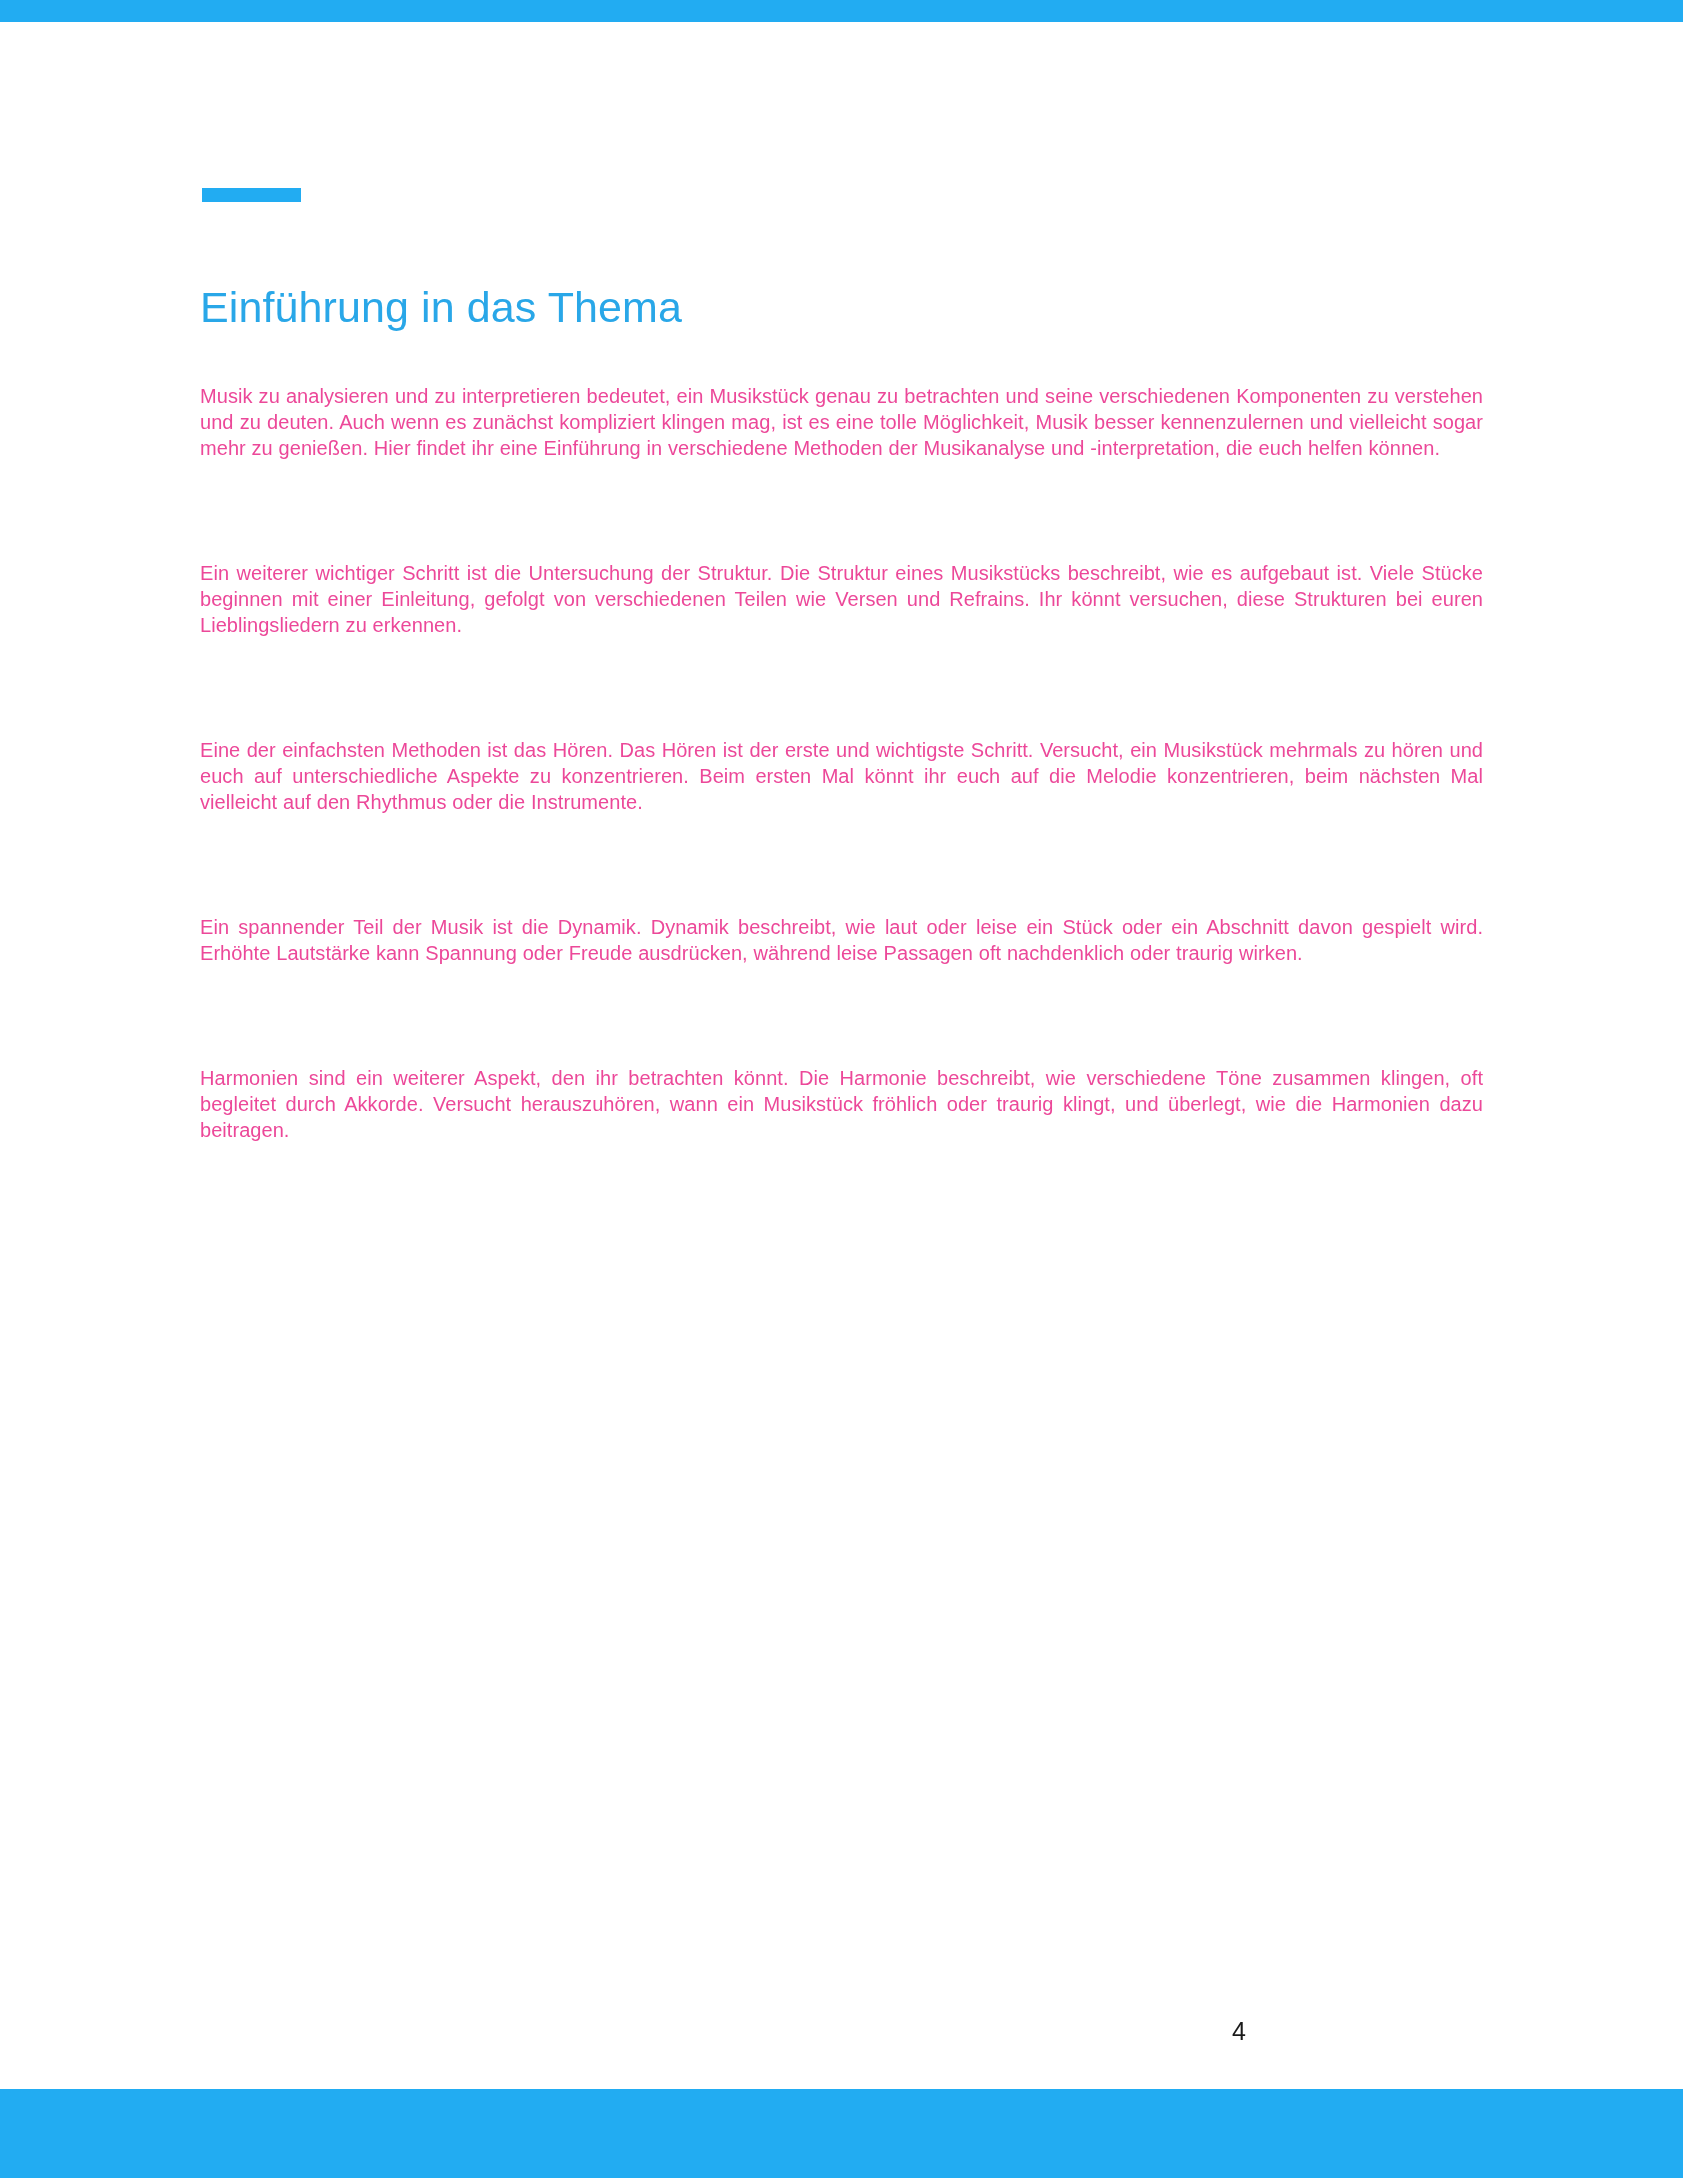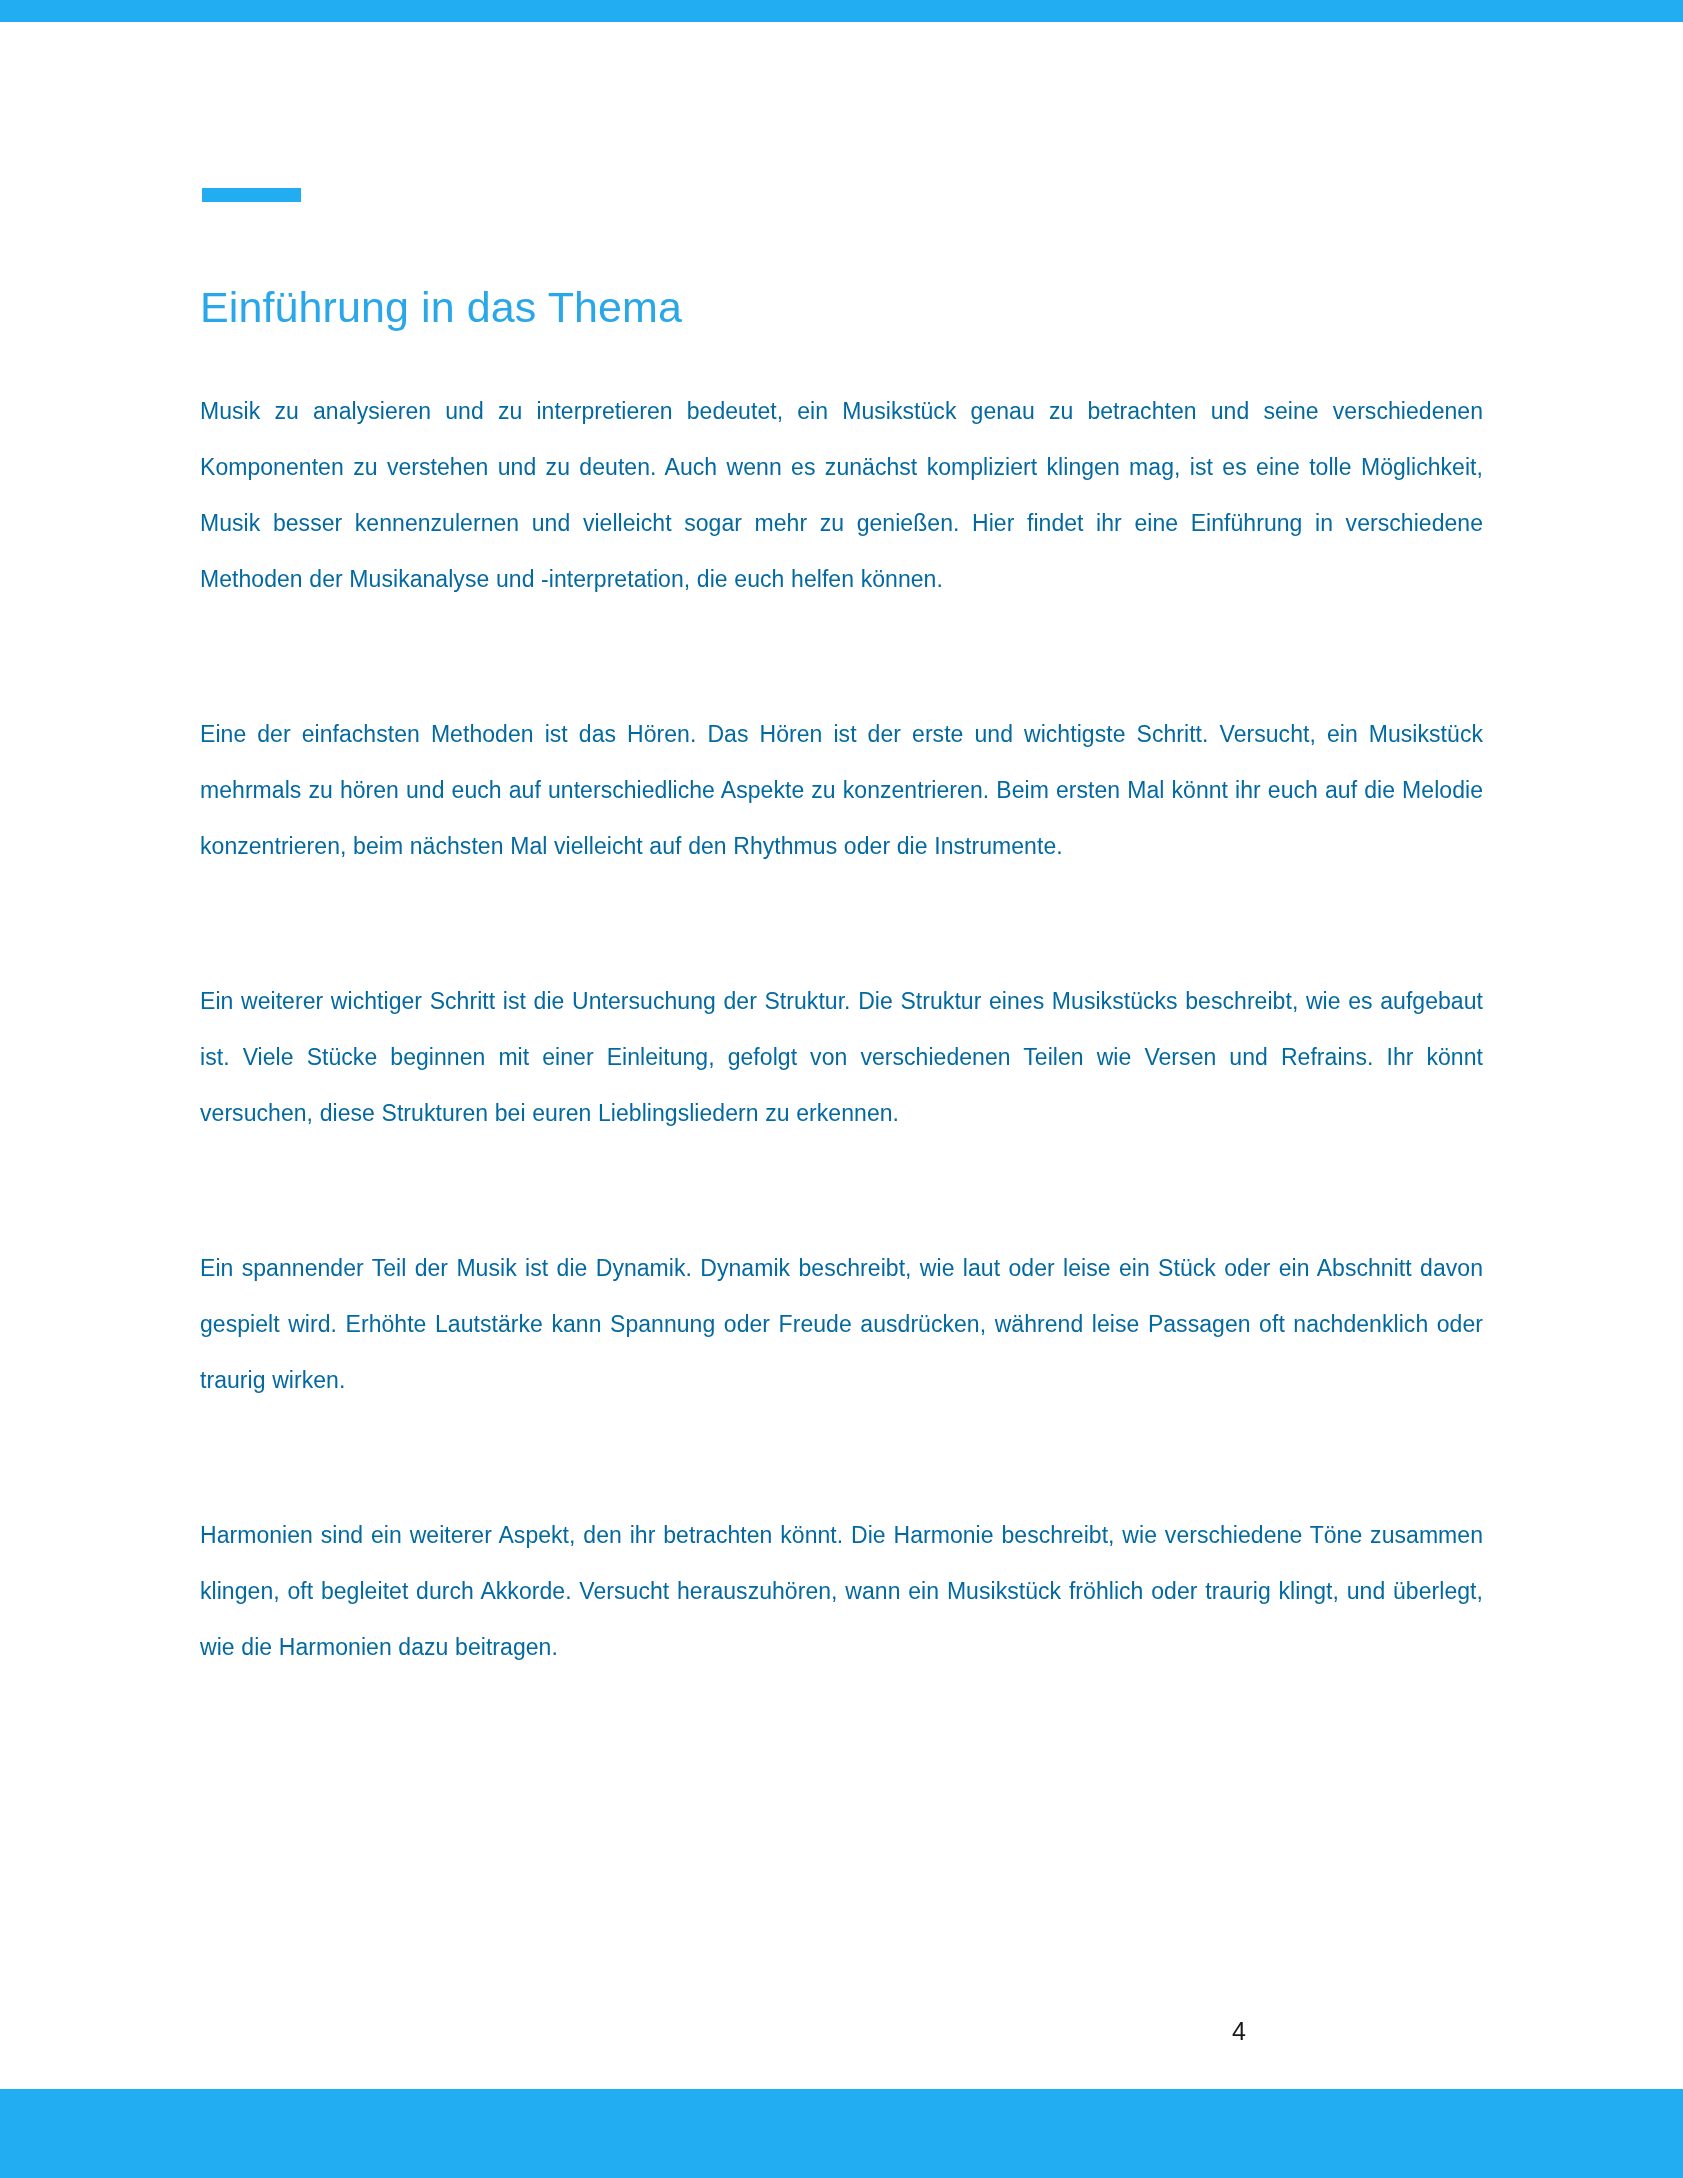--- a/index.html
+++ b/index.html
@@ -63,23 +63,23 @@
     color: #29a7e8;
     font-size: 43px;
     font-weight: 400;
     line-height: 1.15;
     letter-spacing: 0.1px;
     margin: 0 0 51px 0;
     white-space: nowrap;
   }
 
   .body-par {
-    color: #0369a1;
-    font-size: 23px;
-    line-height: 56px;
+    color: #ec4899;
+    font-size: 20px;
+    line-height: 26px;
     text-align: justify;
     text-justify: inter-word;
     margin: 0 0 99px 0;
     letter-spacing: 0.05px;
     word-spacing: 0.2px;
   }
   .body-par:last-child {
     margin-bottom: 0;
   }
 
@@ -101,23 +101,23 @@
   <div class="bar-top"></div>
 
   <div class="accent-rule"></div>
 
   <div class="content">
 
     <h1 class="page-title">Einführung in das Thema</h1>
 
     <p class="body-par">Musik zu analysieren und zu interpretieren bedeutet, ein Musikstück genau zu betrachten und seine verschiedenen Komponenten zu verstehen und zu deuten. Auch wenn es zunächst kompliziert klingen mag, ist es eine tolle Möglichkeit, Musik besser kennenzulernen und vielleicht sogar mehr zu genießen. Hier findet ihr eine Einführung in verschiedene Methoden der Musikanalyse und -interpretation, die euch helfen können.</p>
 
+    <p class="body-par">Ein weiterer wichtiger Schritt ist die Untersuchung der Struktur. Die Struktur eines Musikstücks beschreibt, wie es aufgebaut ist. Viele Stücke beginnen mit einer Einleitung, gefolgt von verschiedenen Teilen wie Versen und Refrains. Ihr könnt versuchen, diese Strukturen bei euren Lieblingsliedern zu erkennen.</p>
+
     <p class="body-par">Eine der einfachsten Methoden ist das Hören. Das Hören ist der erste und wichtigste Schritt. Versucht, ein Musikstück mehrmals zu hören und euch auf unterschiedliche Aspekte zu konzentrieren. Beim ersten Mal könnt ihr euch auf die Melodie konzentrieren, beim nächsten Mal vielleicht auf den Rhythmus oder die Instrumente.</p>
-
-    <p class="body-par">Ein weiterer wichtiger Schritt ist die Untersuchung der Struktur. Die Struktur eines Musikstücks beschreibt, wie es aufgebaut ist. Viele Stücke beginnen mit einer Einleitung, gefolgt von verschiedenen Teilen wie Versen und Refrains. Ihr könnt versuchen, diese Strukturen bei euren Lieblingsliedern zu erkennen.</p>
 
     <p class="body-par">Ein spannender Teil der Musik ist die Dynamik. Dynamik beschreibt, wie laut oder leise ein Stück oder ein Abschnitt davon gespielt wird. Erhöhte Lautstärke kann Spannung oder Freude ausdrücken, während leise Passagen oft nachdenklich oder traurig wirken.</p>
 
     <p class="body-par">Harmonien sind ein weiterer Aspekt, den ihr betrachten könnt. Die Harmonie beschreibt, wie verschiedene Töne zusammen klingen, oft begleitet durch Akkorde. Versucht herauszuhören, wann ein Musikstück fröhlich oder traurig klingt, und überlegt, wie die Harmonien dazu beitragen.</p>
 
   </div>
 
   <div class="page-number">4</div>
 
   <div class="bar-bottom"></div>

